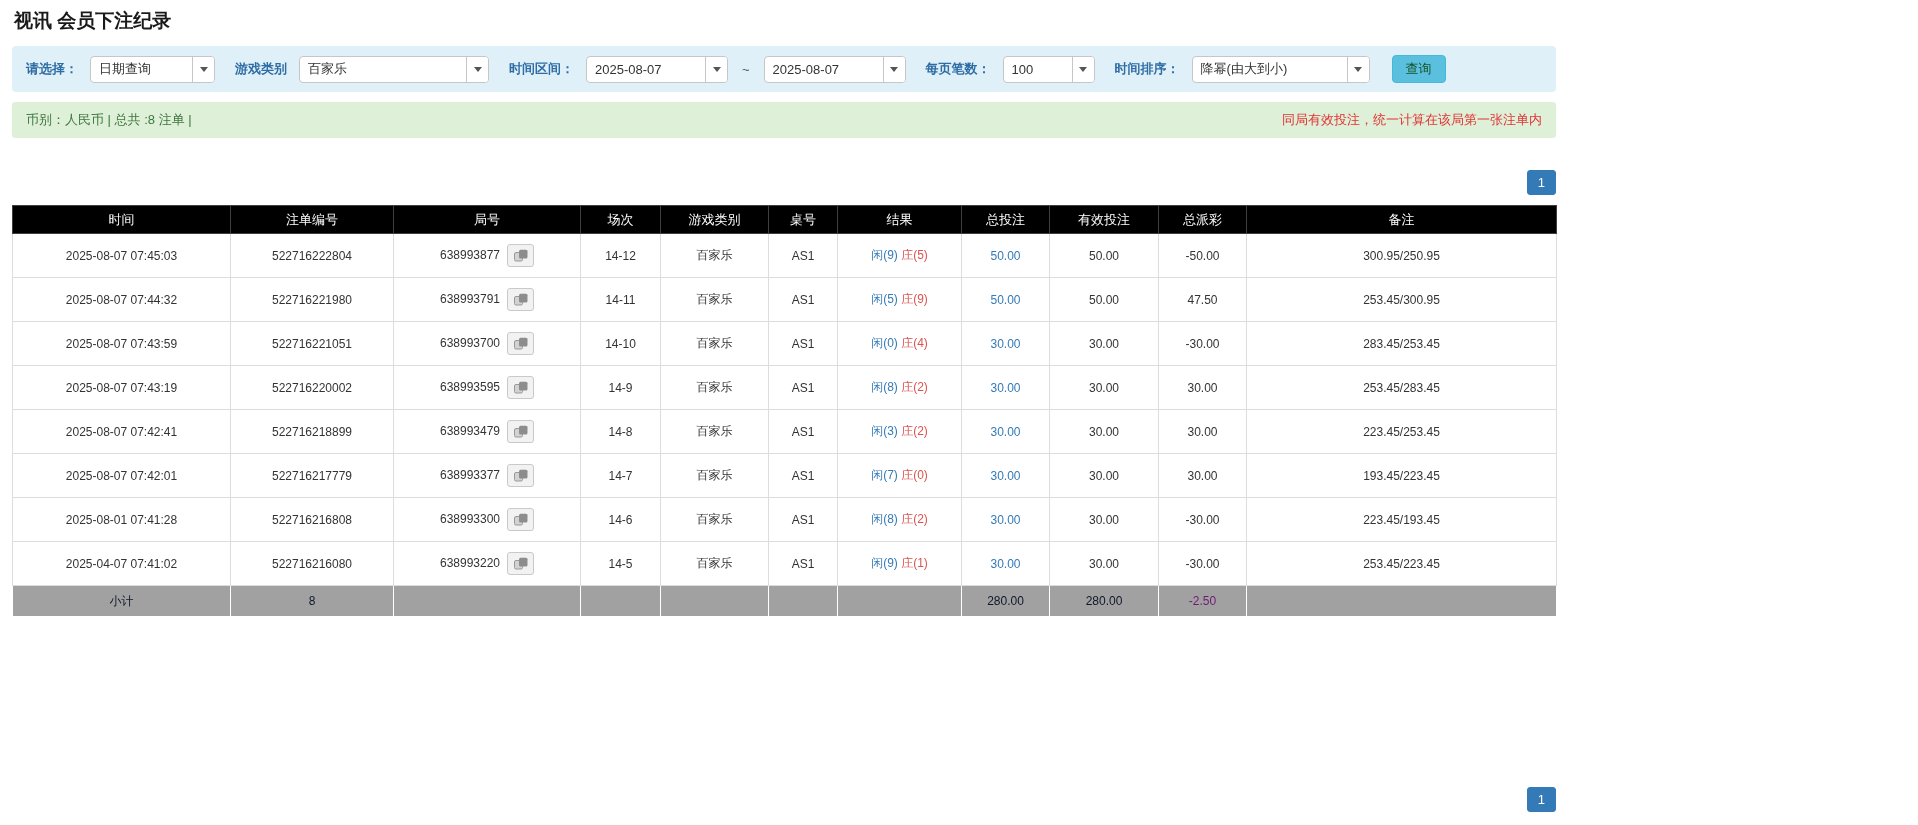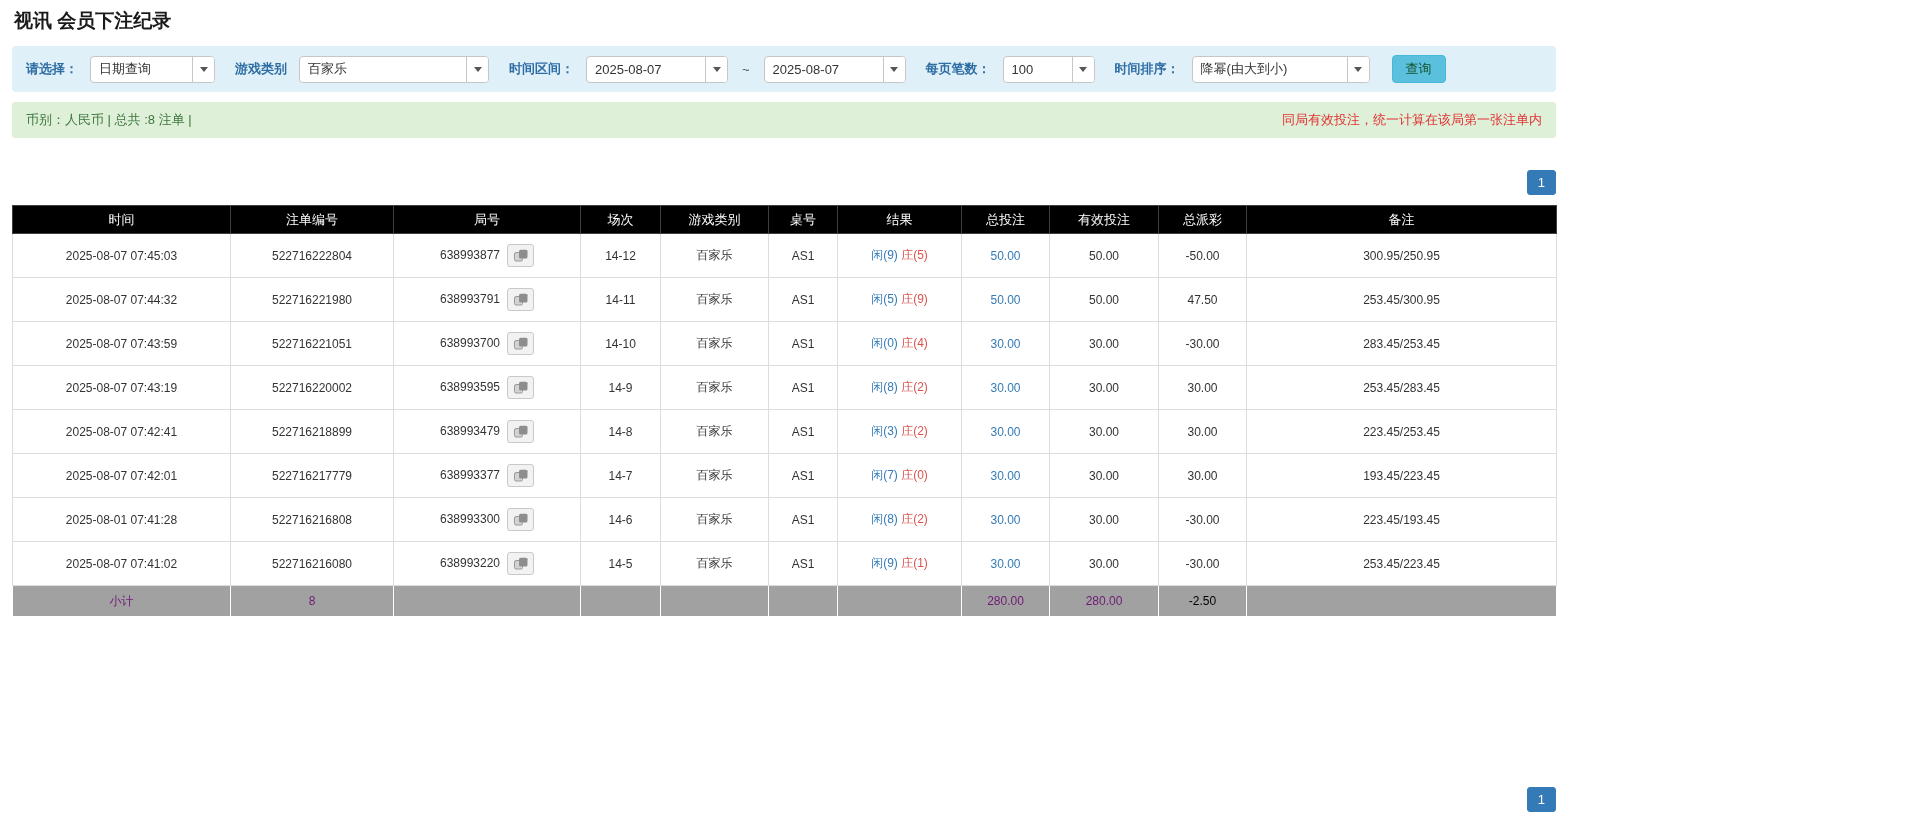--- a/index.html
+++ b/index.html
@@ -121,28 +121,28 @@
     border: 1px solid #ddd;
     height: 44px;
     text-align: center;
     color: #333;
   }
   .records tfoot td {
     background: #a1a1a1;
     border: 1px solid #fff;
     height: 31px;
     text-align: center;
-    color: #701a75;
+    color: #0f172a;
     font-size: 12px;
   }
   .records tfoot tr:first-child td { border-top: 1px solid #ddd; }
   .blue { color: #337ab7; }
   .red { color: #d9534f; }
   td.neg { color: #d9534f; }
-  .records tfoot td.neg { color: #000000; }
+  .records tfoot td.neg { color: #701a75; }
   .bet-link { color: #337ab7; cursor: pointer; }
   .icon-btn {
     margin-left: 7px;
     width: 27px;
     height: 23px;
     border: 1px solid #c9c9c9;
     border-radius: 3px;
     background: #f2f2f2;
     vertical-align: middle;
     cursor: pointer;
@@ -369,21 +369,21 @@
           <td>14-6</td>
           <td>百家乐</td>
           <td>AS1</td>
           <td><span class="blue">闲(8)</span> <span class="red">庄(2)</span></td>
           <td><span class="bet-link">30.00</span></td>
           <td>30.00</td>
           <td class="neg">-30.00</td>
           <td>223.45/193.45</td>
         </tr>
         <tr>
-          <td>2025-08-07 07:41:02</td>
+          <td>2025-04-07 07:41:02</td>
           <td>522716216080</td>
           <td><span>638993220</span><button class="icon-btn">
               <svg width="14" height="13" viewBox="0 0 14 13">
                 <rect x="0.5" y="3.5" width="8" height="8.5" rx="1.5" fill="#d2d2d2" stroke="#9a9a9a"></rect>
                 <rect x="5" y="0.8" width="8.5" height="8.7" rx="1.5" fill="#8d8d8d"></rect>
               </svg>
             </button></td>
           <td>14-5</td>
           <td>百家乐</td>
           <td>AS1</td>

